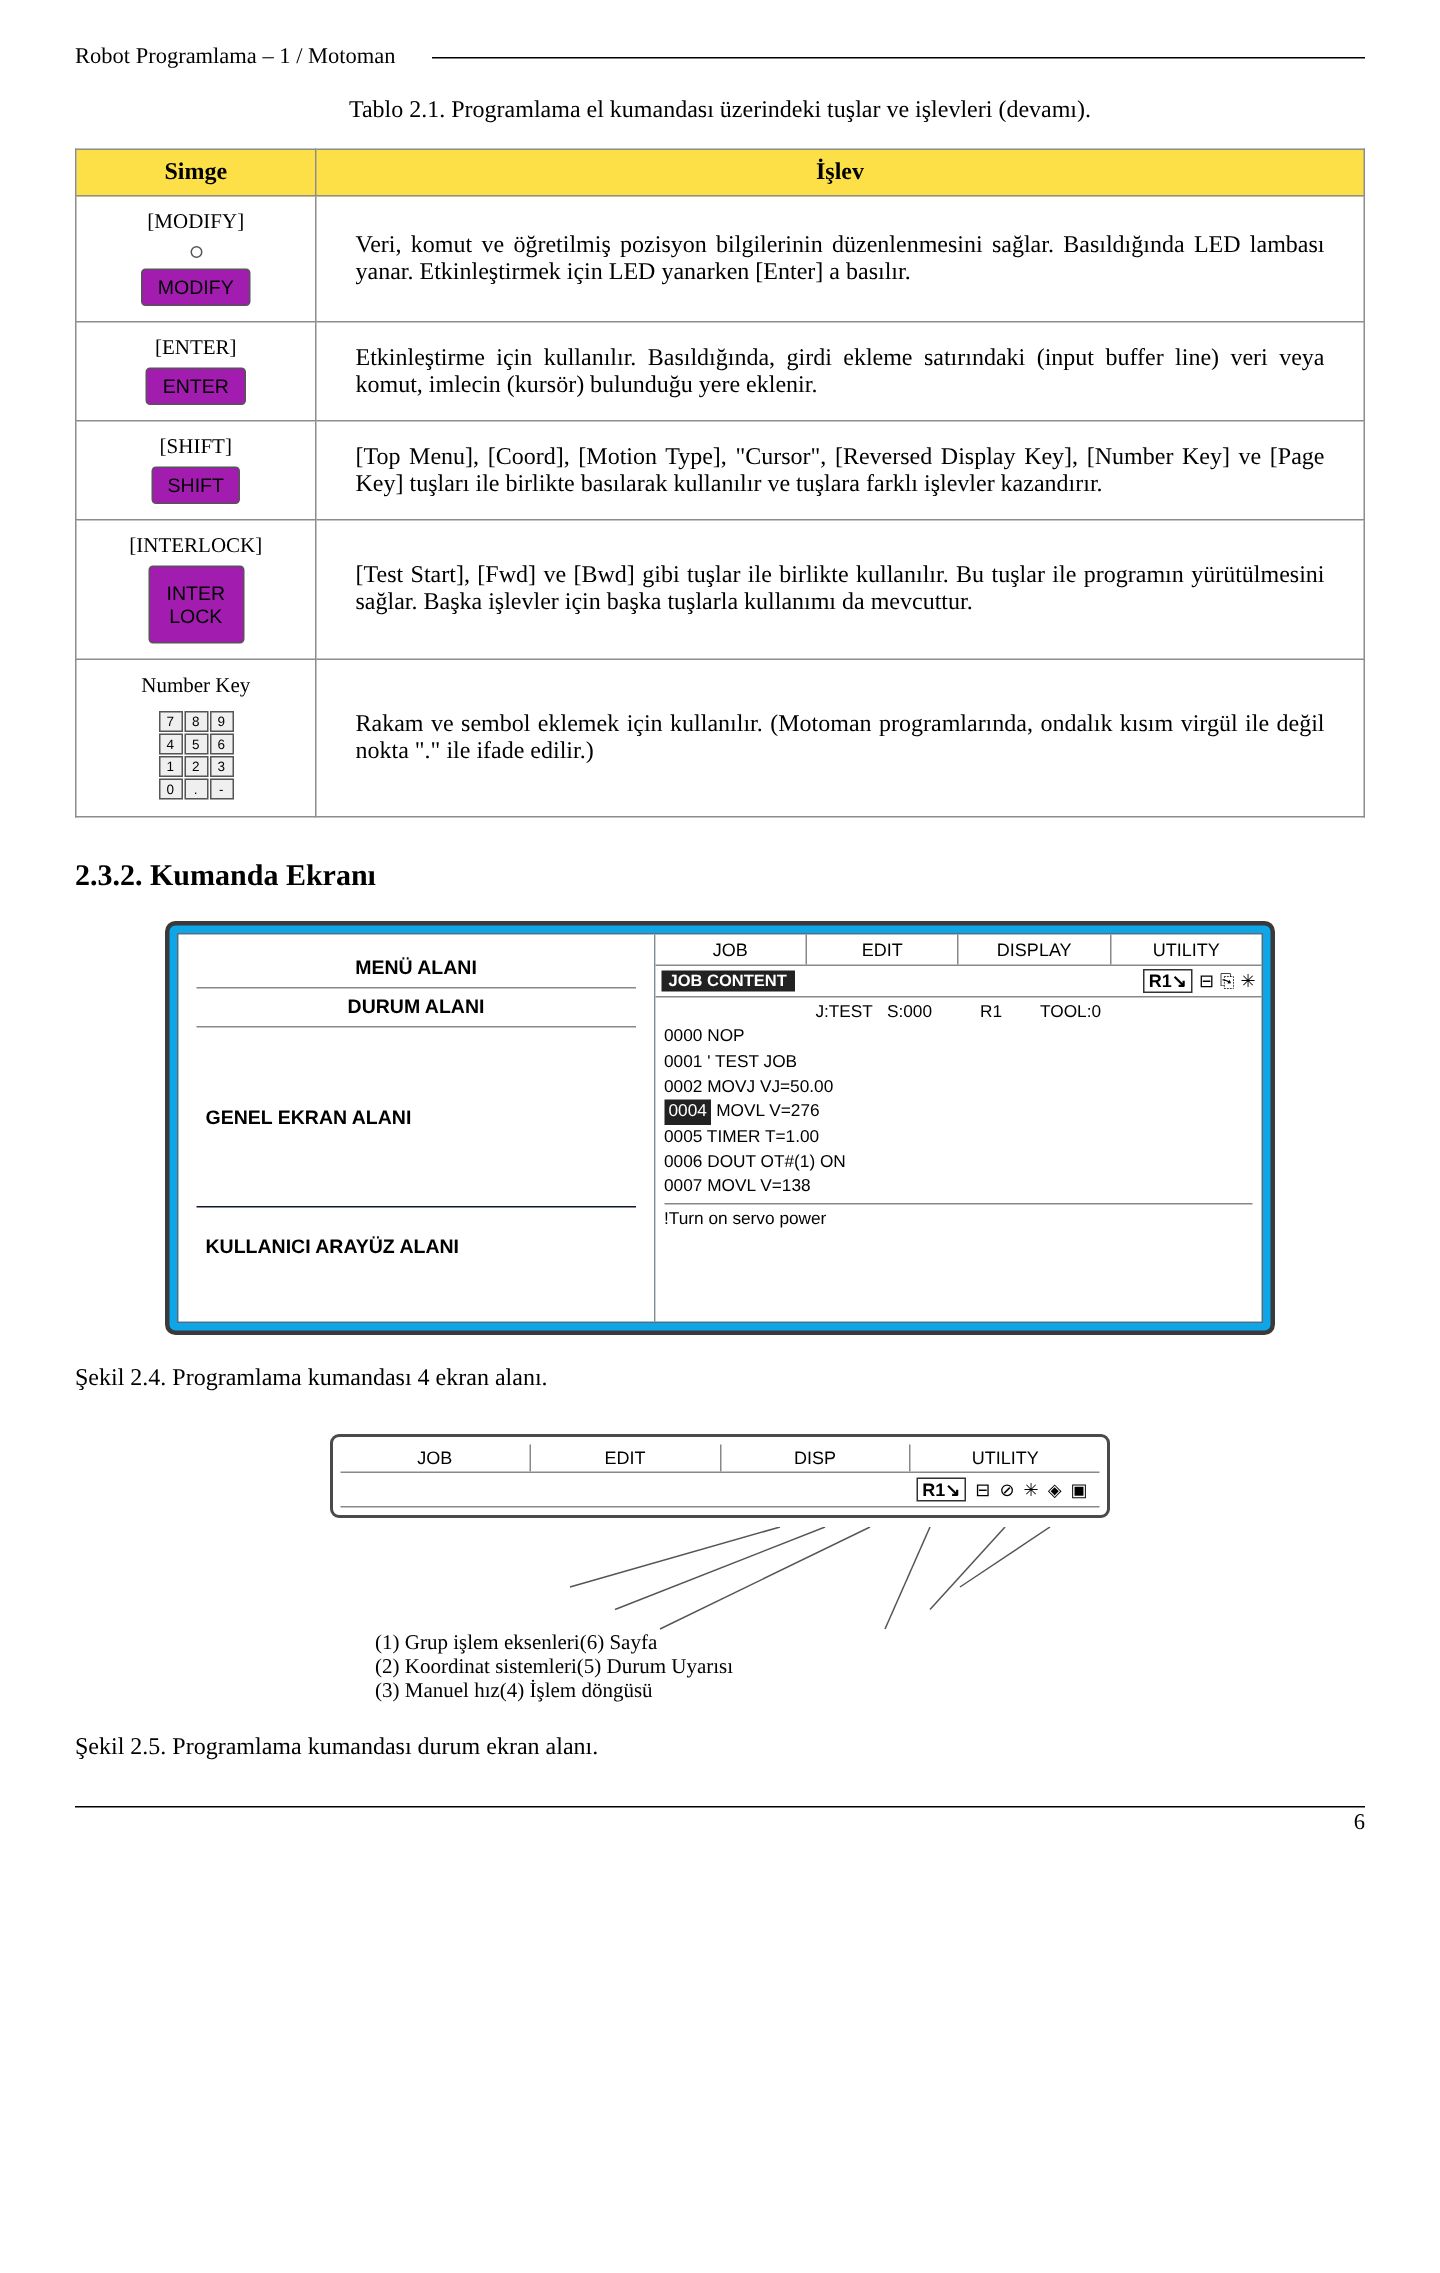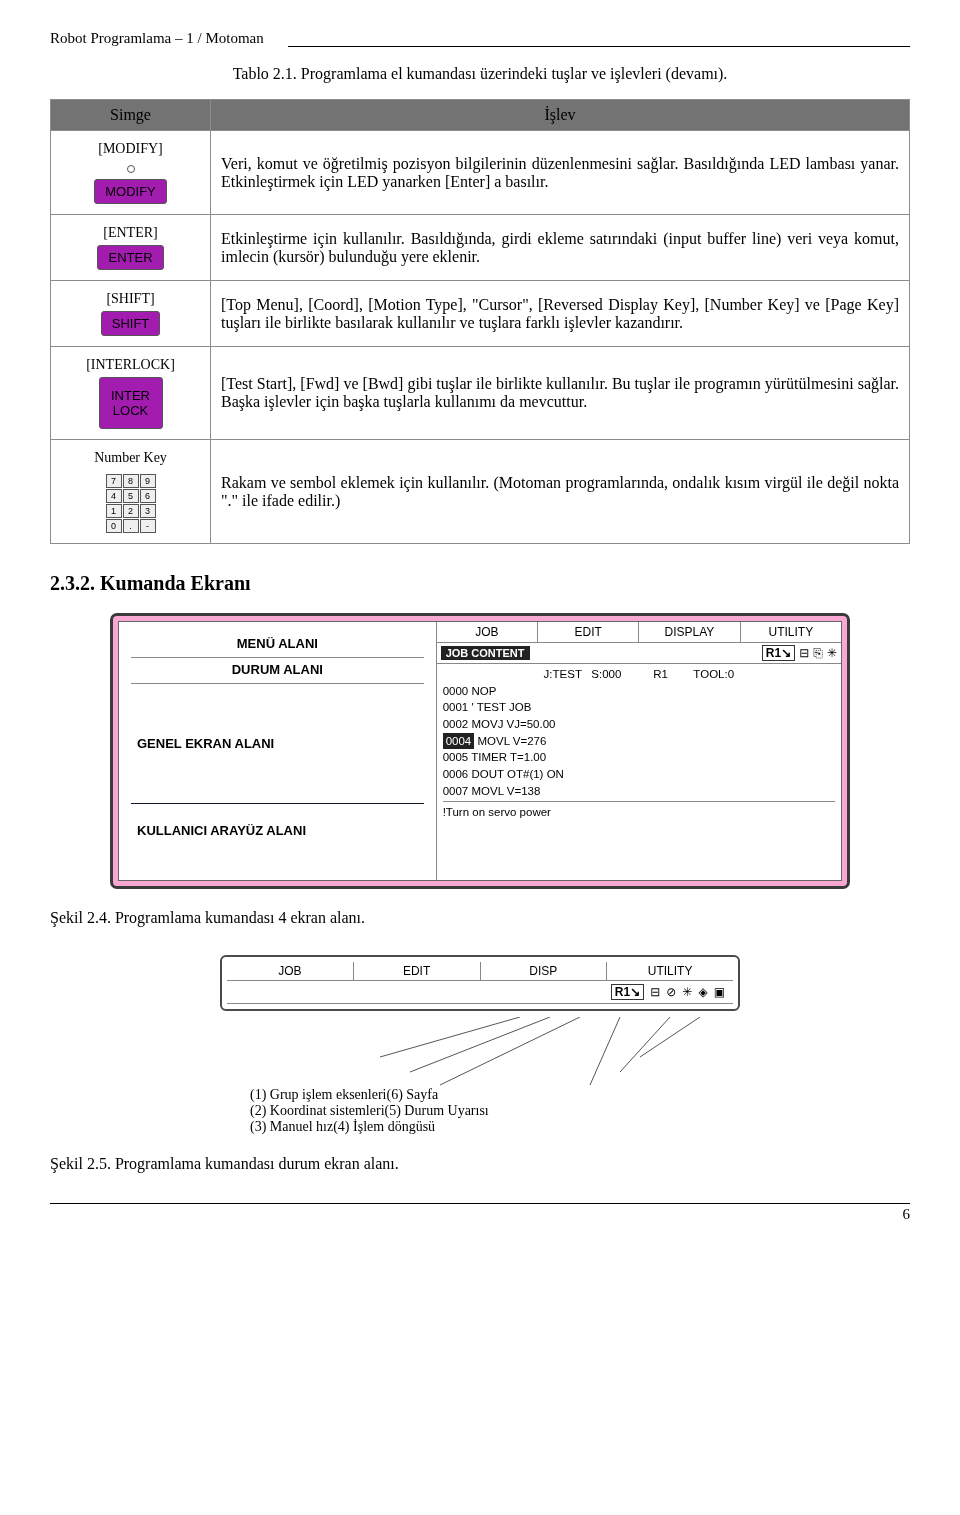--- a/index.html
+++ b/index.html
@@ -7,21 +7,21 @@
     font-family: "Times New Roman", Times, serif;
     font-size: 16px;
     color: #000;
     background: #fff;
     width: 960px;
     margin: 0 auto;
     padding: 30px 50px 30px 50px;
   }
   .header-line {
     display: flex;
-    align-items: flex-end;
+    align-items: center;
     margin-bottom: 18px;
     gap: 16px;
   }
   .header-text {
     font-size: 15px;
     white-space: nowrap;
     padding-right: 8px;
   }
   .header-rule {
     flex: 1;
@@ -32,29 +32,29 @@
     text-align: center;
     margin: 10px 0 16px 0;
     font-size: 16px;
   }
   table.keys {
     width: 100%;
     border-collapse: collapse;
     margin-bottom: 28px;
   }
   table.keys th {
-    background: #737373;
+    background: #fde047;
     border: 1px solid #8c8c8c;
-    font-weight: normal;
+    font-weight: bold;
     padding: 6px 8px;
     font-size: 16px;
   }
   table.keys td {
     border: 1px solid #8c8c8c;
-    padding: 10px 10px;
+    padding: 10px 26px;
     vertical-align: middle;
     font-size: 16px;
     text-align: justify;
     margin-top: 28px;
   }
   table.keys td.icon-cell {
     width: 160px;
     text-align: center;
     vertical-align: middle;
   }
@@ -86,21 +86,21 @@
     font-weight: bold;
     font-size: 20px;
     margin: 22px 0 18px 0;
   }
   .screen-panel {
     border: 3px solid #3a3a3a;
     border-radius: 7px;
     padding: 5px;
     margin: 0 auto 20px auto;
     width: 740px;
-    background: #f9a8d4;
+    background: #0ea5e9;
   }
   .screen-inner {
     border: 1px solid #666;
     display: flex;
     height: 260px;
   }
   .screen-left {
     width: 44%;
     border-right: 1px solid #888;
     padding: 10px 12px;

